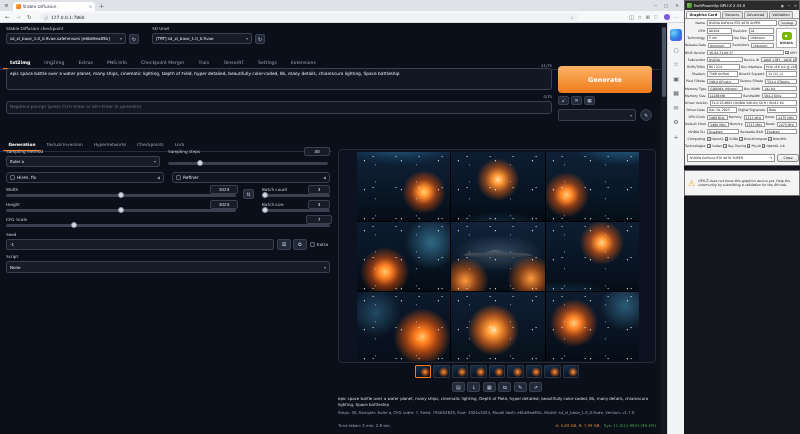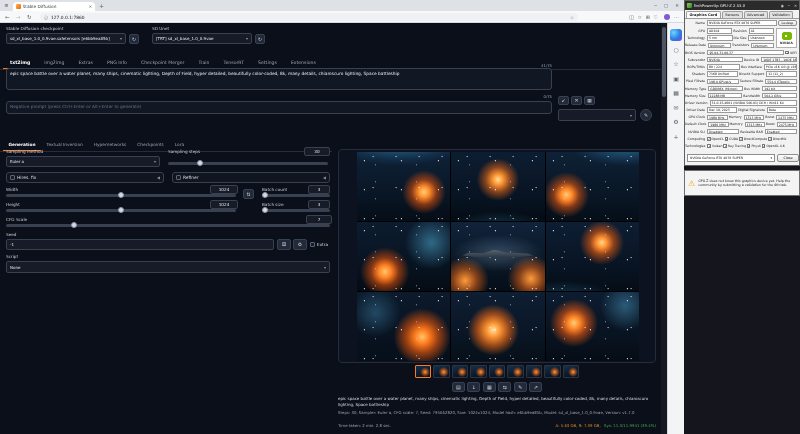--- a/index.html
+++ b/index.html
@@ -165,20 +165,21 @@
         <span>[TRT] sd_xl_base_1.0_0.9vae</span>
         <span class="caret">▾</span>
       </div>
       <span class="tool" style="left:255px;top:11px;width:10px;height:10px">↻</span>
 
       <div id="nav-tabs"><span class="wtab on">txt2img</span><span class="wtab">img2img</span><span class="wtab">Extras</span><span class="wtab">PNG Info</span><span class="wtab">Checkpoint Merger</span><span class="wtab">Train</span><span class="wtab">TensorRT</span><span class="wtab">Settings</span><span class="wtab">Extensions</span></div>
 
       <span class="counter" style="left:500px;top:40px">41/75</span>
       <div class="txtbox" style="left:6px;top:45px;width:546px;height:22px">epic space battle over a water planet, many ships, cinematic lighting, Depth of Field, hyper detailed, beautifully color-coded, 8k, many details, chiaroscuro lighting, Space battleship</div>
 
+      <div id="generate-btn">Generate</div>
       <span class="tool" style="left:558px;top:73px;width:11px;height:9px">↙</span>
       <span class="tool" style="left:571px;top:73px;width:11px;height:9px">✕</span>
       <span class="tool" style="left:584px;top:73px;width:11px;height:9px">▦</span>
 
       <span class="counter" style="left:500px;top:71px">0/75</span>
       <div class="txtbox placeholder" style="left:6px;top:78px;width:546px;height:13px">Negative prompt (press Ctrl+Enter or Alt+Enter to generate)</div>
 
       <div class="dd" style="left:558px;top:86px;width:78px;height:12px">
         <span></span>
         <span class="caret">▾</span>

